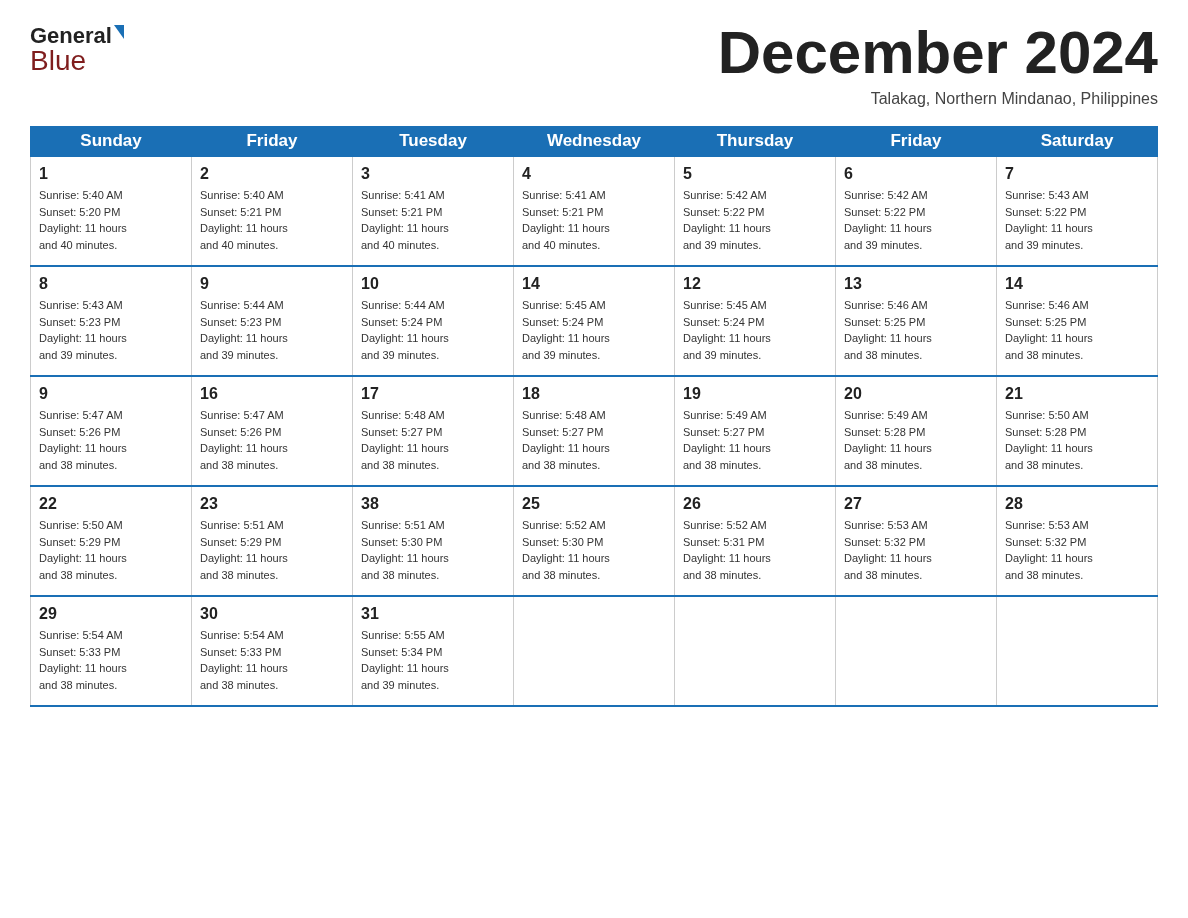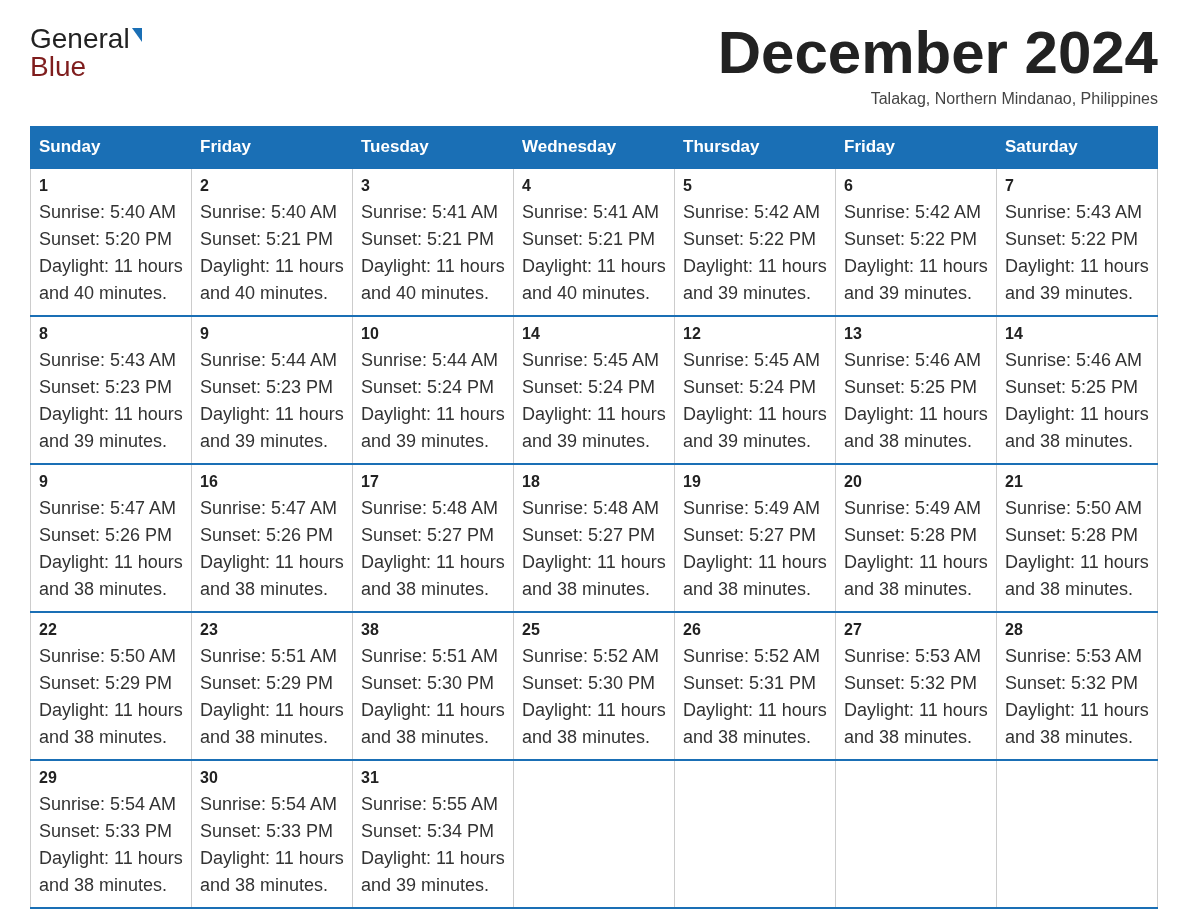--- a/index.html
+++ b/index.html
@@ -16,22 +16,22 @@
       align-items: flex-start;
       margin-bottom: 18px;
     }
     .logo {
       display: flex;
       flex-direction: column;
       align-items: flex-start;
       padding-top: 5px;
     }
     .logo-text-general {
-      font-size: 28px;
-      font-weight: normal;
+      font-size: 22px;
+      font-weight: bold;
       color: #222;
       line-height: 1;
       text-align: center;
     }
     .logo-text-blue {
       font-size: 28px;
       font-weight: normal;
       color: #7f1d1d;
       line-height: 1;
     }
@@ -67,22 +67,22 @@
     .calendar-table {
       width: 100%;
       border-collapse: collapse;
       table-layout: fixed;
     }
     .calendar-table th {
       background-color: #1a6fb5;
       color: #fff;
       font-size: 17px;
       font-weight: bold;
-      padding: 10px 8px;
-      text-align: left;
+      padding: 4px 8px;
+      text-align: center;
       border: 1px solid #1a6fb5;
     }
     .calendar-table td {
       vertical-align: top;
       padding: 8px 8px;
       border: 1px solid #ccc;
       border-top: 2px solid #1a6fb5;
       font-size: 13px;
       color: #333;
       height: 110px;
@@ -93,21 +93,21 @@
       border-top: 2px solid #1a6fb5;
     }
     .day-number {
       font-size: 16px;
       font-weight: bold;
       color: #222;
       margin-bottom: 4px;
       display: block;
     }
     .day-info {
-      font-size: 18px;
+      font-size: 11px;
       color: #333;
       line-height: 1.5;
     }
     
     .calendar-table tr:last-child td {
       border-bottom: 2px solid #1a6fb5;
       border-radius: 12px;
     }
   </style>
 </head>

